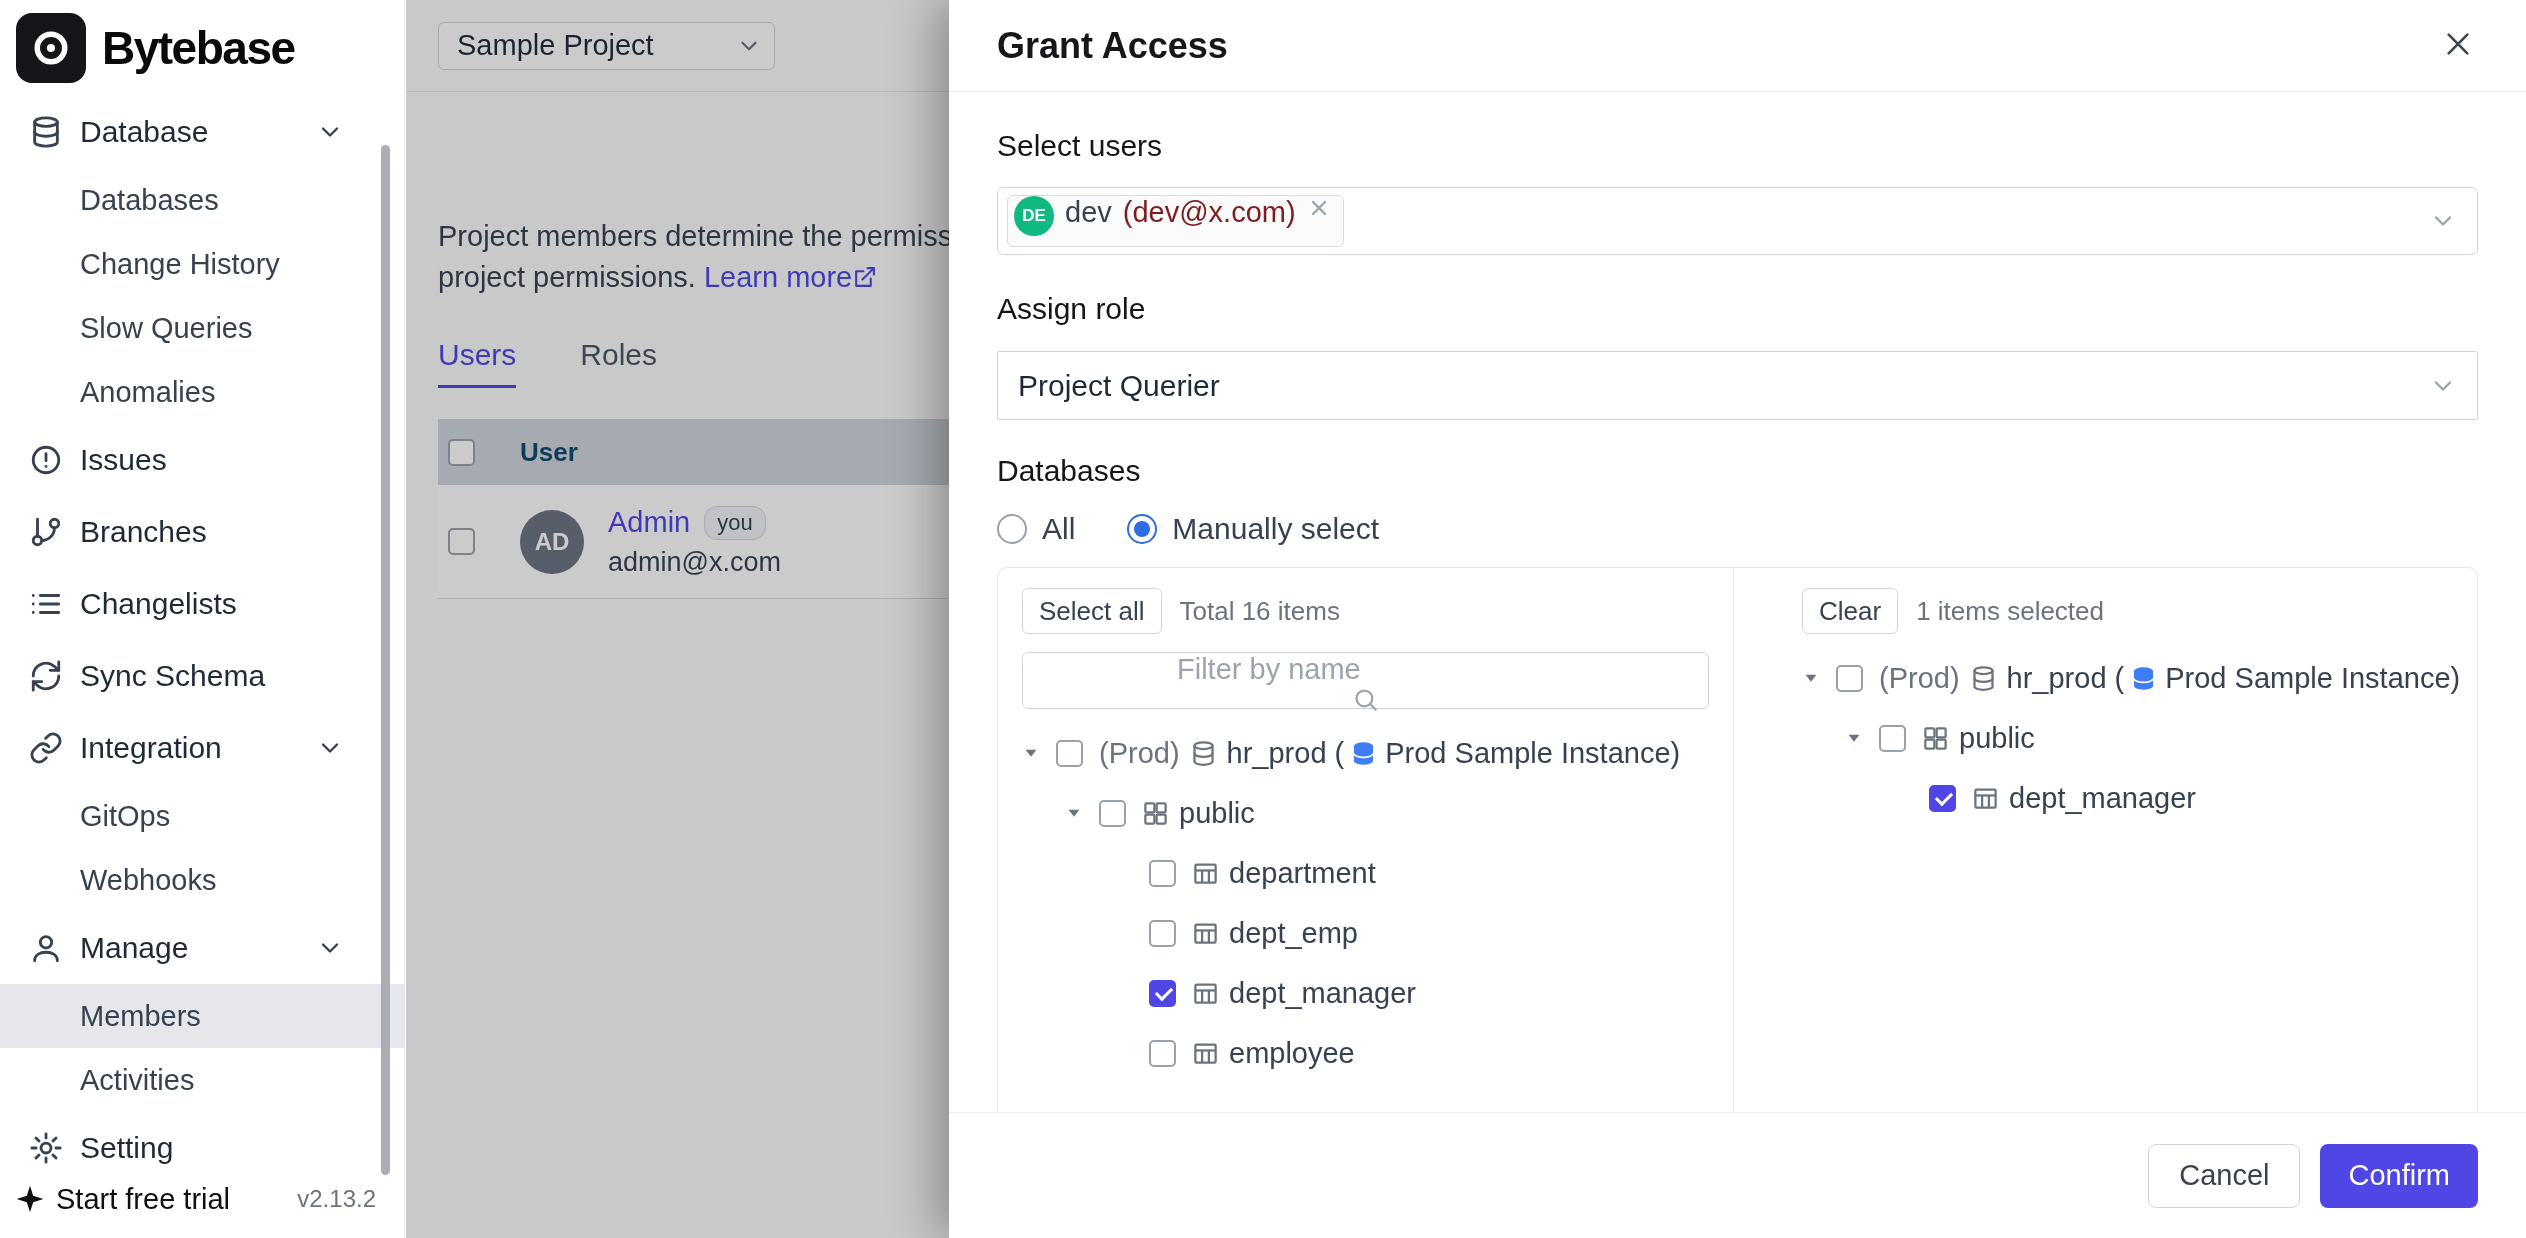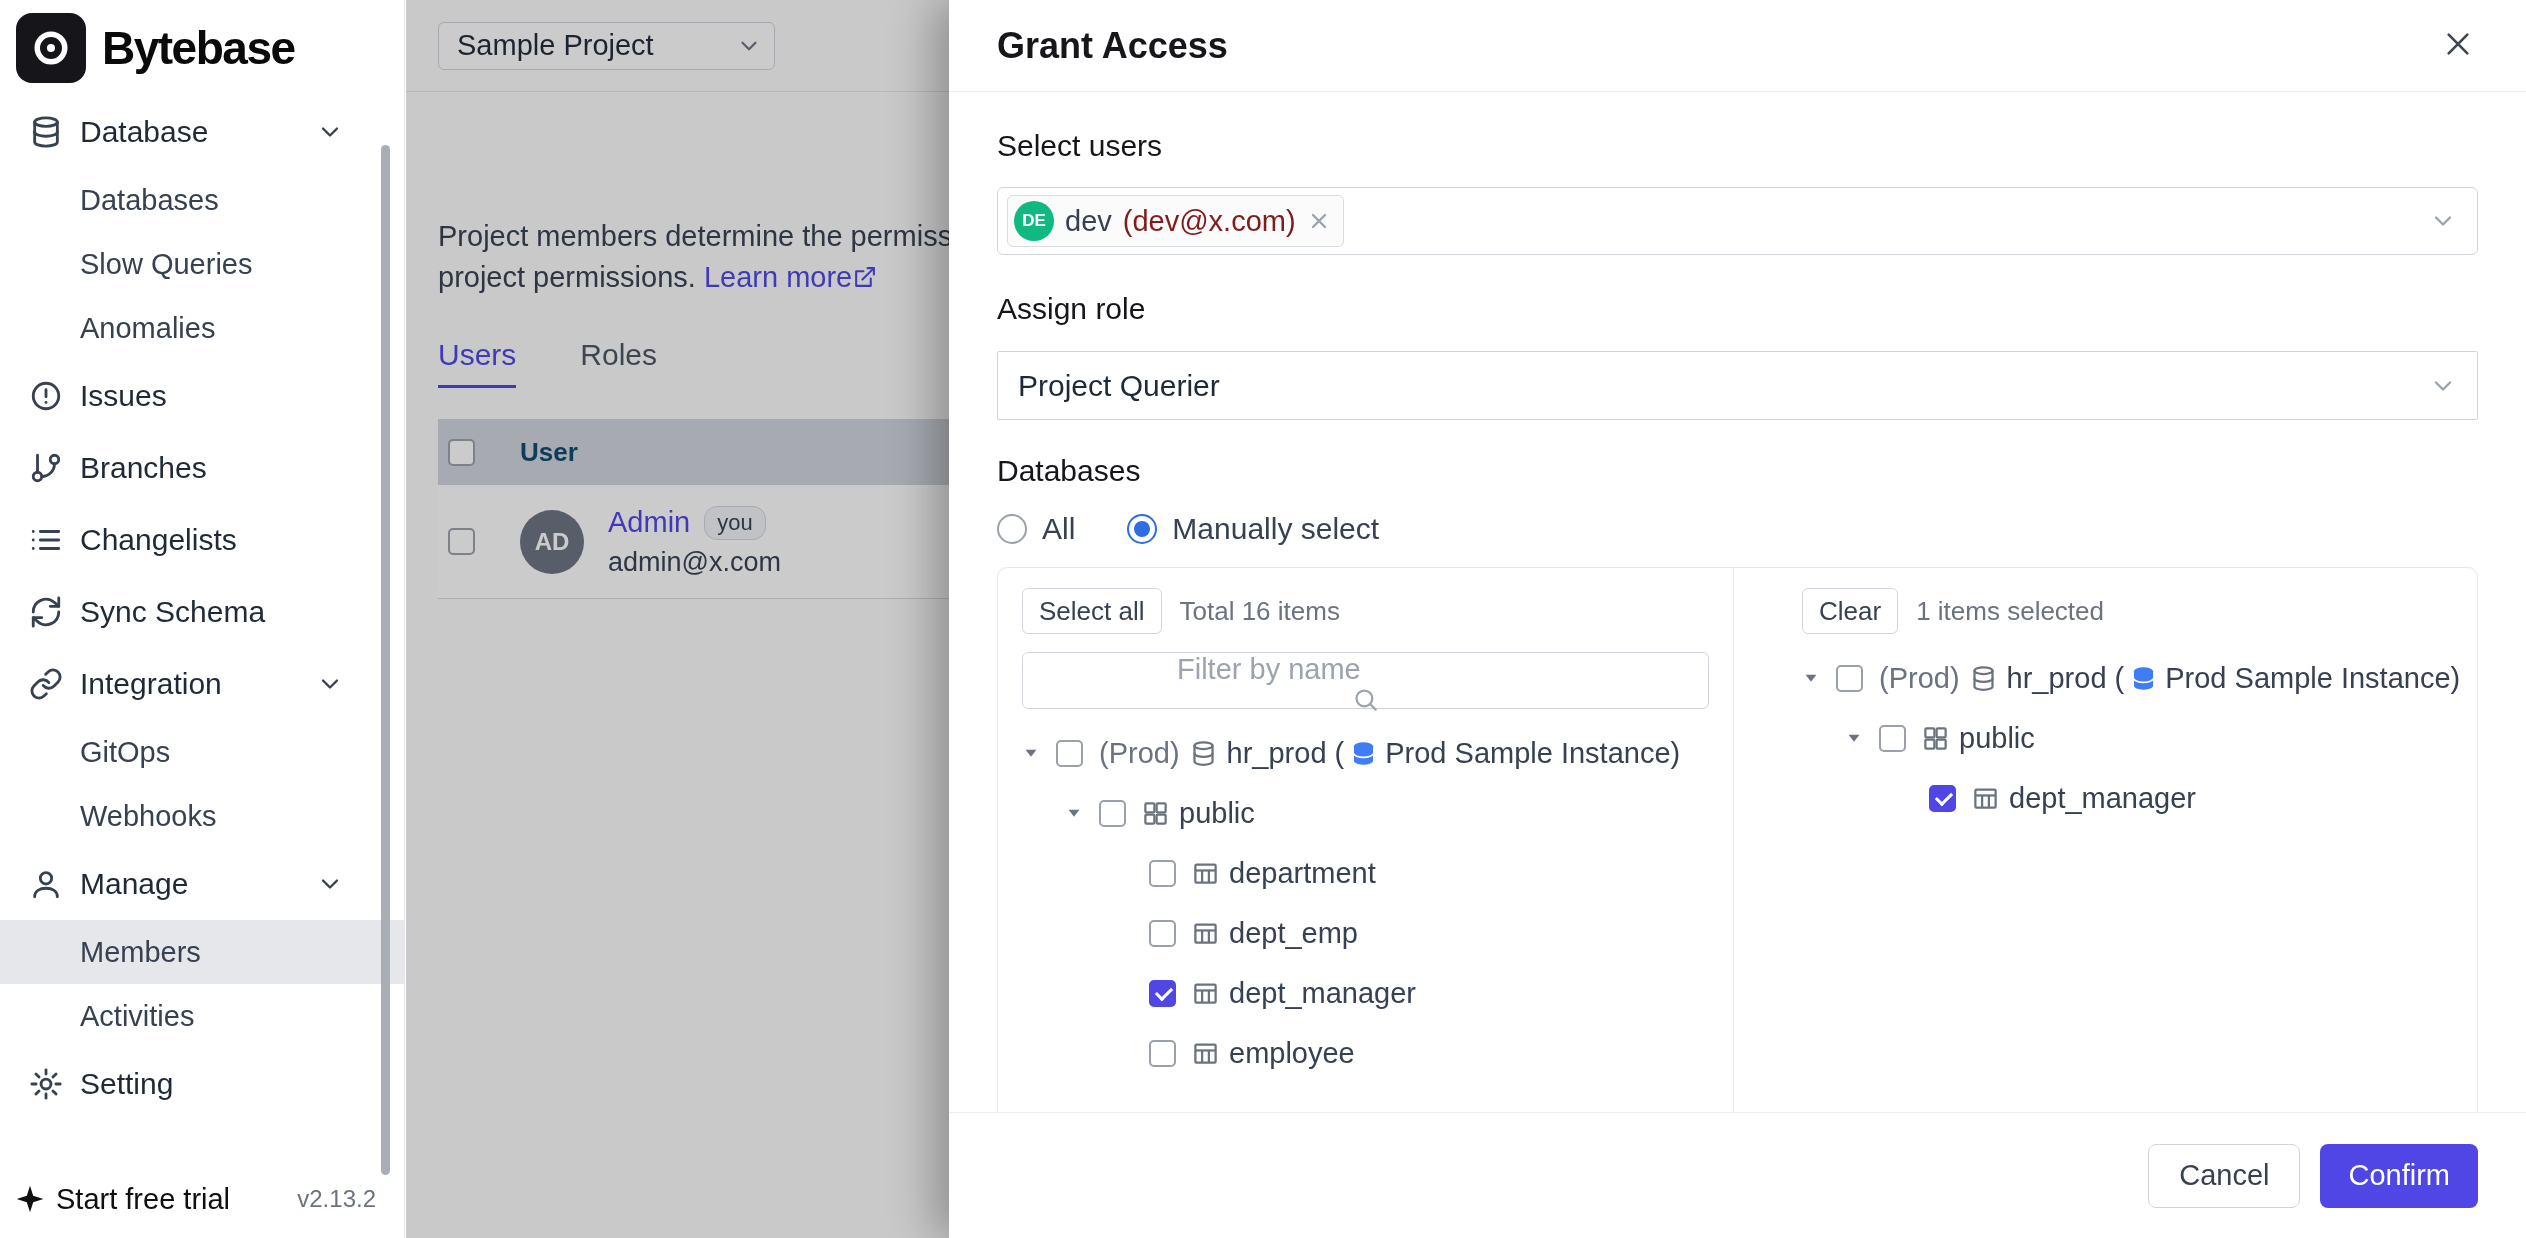--- a/index.html
+++ b/index.html
@@ -76,21 +76,21 @@
   .d-title { font-size:36px; font-weight:600; color:#17171b; }
   .d-close { background:none; border:none; cursor:pointer; width:40px; height:40px; color:#3f4752; }
   .d-close svg { width:32px; height:32px; }
   .d-body { position:absolute; top:93px; left:0; right:0; bottom:126px; padding:0 48px; overflow:hidden; }
   .sec-label { font-size:30px; font-weight:500; color:#15151a; }
   #lbl-users { margin-top:36px; }
   #lbl-role  { margin-top:37px; }
   #lbl-db    { margin-top:34px; }
   .user-box { margin-top:24px; height:68px; border:1px solid var(--input-border); border-radius:6px;
               display:flex; align-items:center; padding:0 20px 0 9px; }
-  .chip { display:flex; align-items:center; height:52px; border:1px solid #d8dbe0; background:#fbfbfc;
+  .chip { display:flex; height:52px; border:1px solid #d8dbe0; background:#fbfbfc;
           border-radius:6px; padding:0 12px 0 6px; gap:11px; }
   .chip-avatar { width:40px; height:40px; border-radius:50%; background:#10b981; color:#fff;
                  font-size:17px; font-weight:700; display:flex; align-items:center; justify-content:center; }
   .chip-name { font-size:29px; color:#374151; }
   .chip-email { font-size:29px; color:#7f1d1d; }
   .chip-x { width:24px; height:24px; color:#9ca3af; cursor:pointer; flex:none; }
   .box-caret { margin-left:auto; width:28px; height:28px; color:#9ca3af; }
   .role-box { margin-top:25px; height:69px; border:1px solid var(--input-border); border-radius:2px;
               display:flex; align-items:center; justify-content:space-between; padding:0 20px;
               font-size:30px; color:#1f2937; cursor:pointer; }
@@ -154,20 +154,23 @@
         </svg>
       <span>Database</span>
       <svg class="chev" viewBox="0 0 24 24" fill="none" stroke="currentColor" stroke-width="2" stroke-linecap="round" stroke-linejoin="round">
           <path d="M6 9l6 6 6-6"></path>
         </svg>
     </div>
     <div class="nav-sub">
         <span>Databases</span>
       </div>
     <div class="nav-sub">
+        <span>Change History</span>
+      </div>
+    <div class="nav-sub">
         <span>Slow Queries</span>
       </div>
     <div class="nav-sub">
         <span>Anomalies</span>
       </div>
 
     <div class="nav-item">
       <svg class="ic" viewBox="0 0 24 24" fill="none" stroke="currentColor" stroke-width="2" stroke-linecap="round">
           <circle cx="12" cy="12" r="9"></circle>
           <path d="M12 7.5v5"></path>

